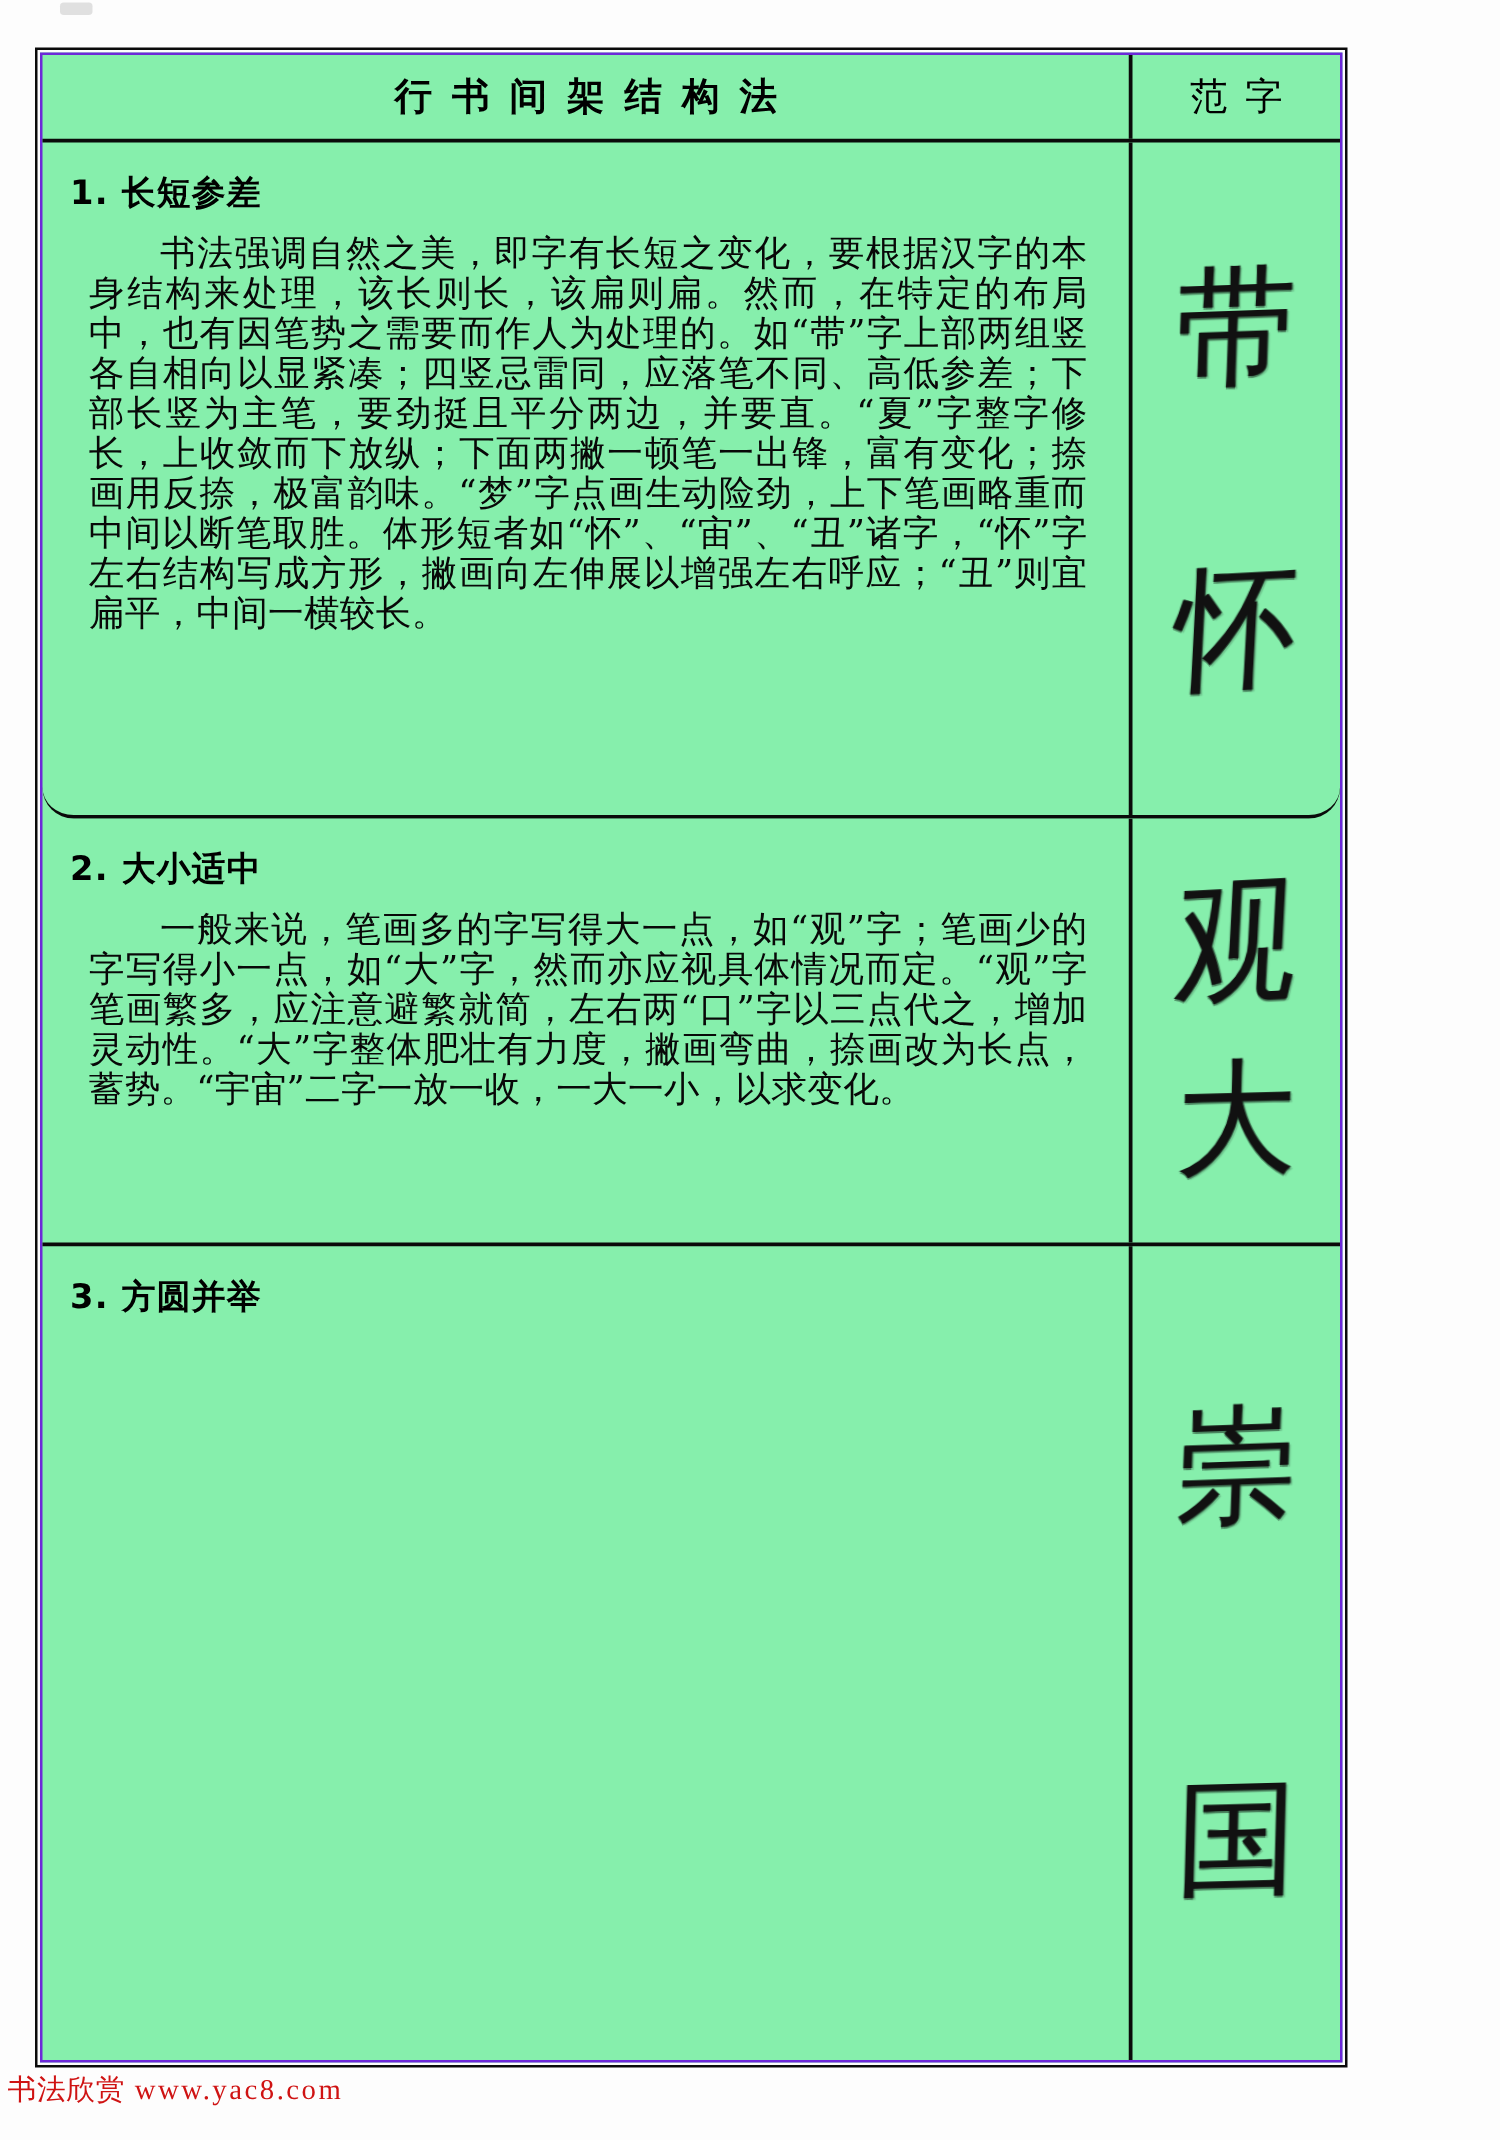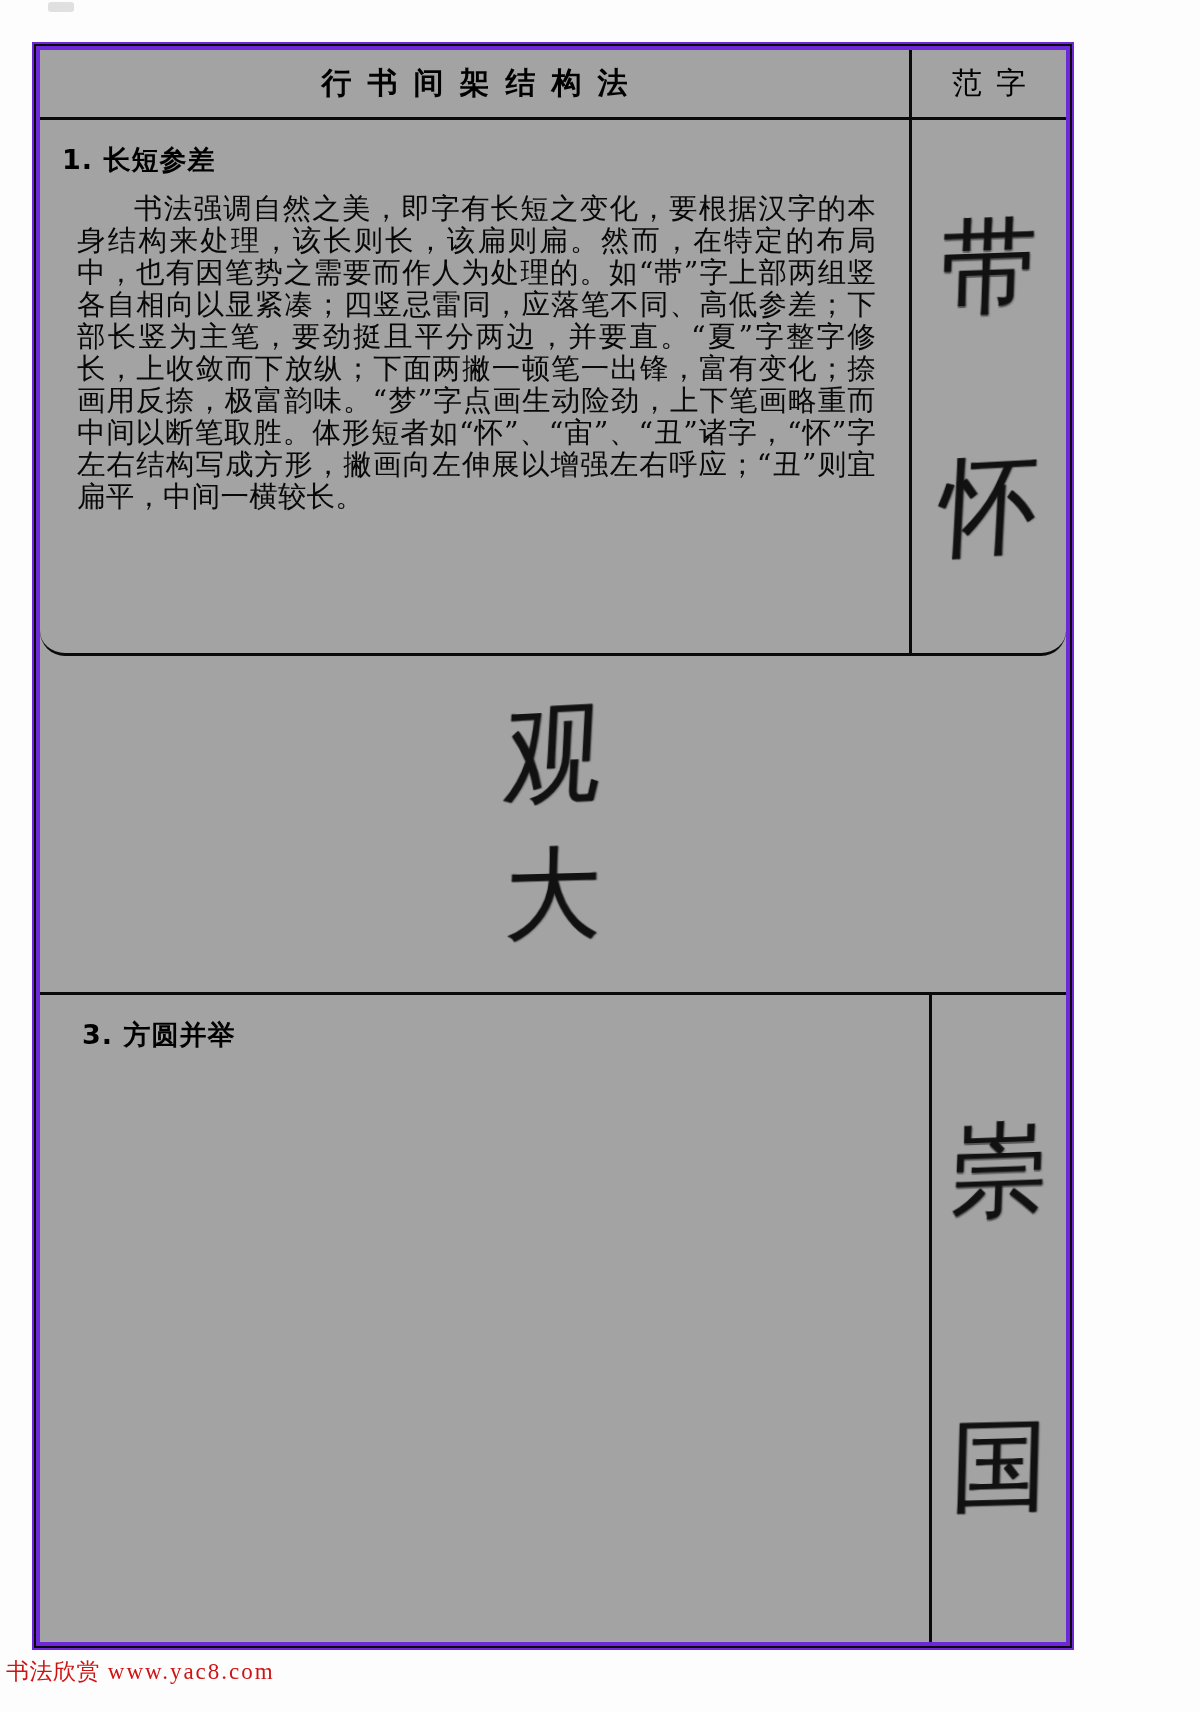--- a/index.html
+++ b/index.html
@@ -24,23 +24,23 @@
     background: #fdfdfd;
   }
 
   
   .sheet {
     position: absolute;
     left: 32px;
     top: 42px;
     width: 1042px;
     height: 1608px;
-    border: 8px solid #6d28d9;
-    box-sizing: border-box;
-    background: #a3a3a3;
+    border: 2px solid #6d28d9;
+    box-sizing: border-box;
+    background: #86efac;
   }
   
   .sheet:before {
     content: "";
     position: absolute;
     left: -6px; top: -6px;
     width: calc(100% + 12px);
     height: calc(100% + 12px);
     border: 2px solid #0a0a0a;
     box-sizing: border-box;
@@ -60,21 +60,21 @@
     display: flex;
     flex-direction: row;
     border-bottom: 3px solid #0a0a0a;
     box-sizing: border-box;
   }
   .row.last { border-bottom: none; }
 
   .row-head { height: 76px; }
   .row-1 { height: 588px; border-radius: 25px; }
   .row-2 { height: 372px; }
-  .row-3 { height: 709px; padding-left: 20px; }
+  .row-3 { height: 709px; }
 
   .cell-text {
     width: 872px;
     box-sizing: border-box;
     border-right: 3px solid #0a0a0a;
     position: relative;
     padding: 0;
   }
   .cell-sample {
     flex: 1;
@@ -221,20 +221,26 @@
         </div>
         <div class="cell-sample">
           <div class="sample-stack">
             <div class="glyph">带</div>
             <div class="glyph g2">怀</div>
           </div>
         </div>
       </div>
 
       <div class="row row-2">
+        <div class="cell-text">
+          <div class="section">
+            <h3 class="section-title">2. 大小适中</h3>
+            <p class="section-body">一般来说，笔画多的字写得大一点，如“观”字；笔画少的字写得小一点，如“大”字，然而亦应视具体情况而定。“观”字笔画繁多，应注意避繁就简，左右两“口”字以三点代之，增加灵动性。“大”字整体肥壮有力度，撇画弯曲，捺画改为长点，蓄势。“宇宙”二字一放一收，一大一小，以求变化。</p>
+          </div>
+        </div>
         <div class="cell-sample">
           <div class="sample-stack">
             <div class="glyph g2">观</div>
             <div class="glyph g3">大</div>
           </div>
         </div>
       </div>
 
       <div class="row row-3 last">
         <div class="cell-text">

